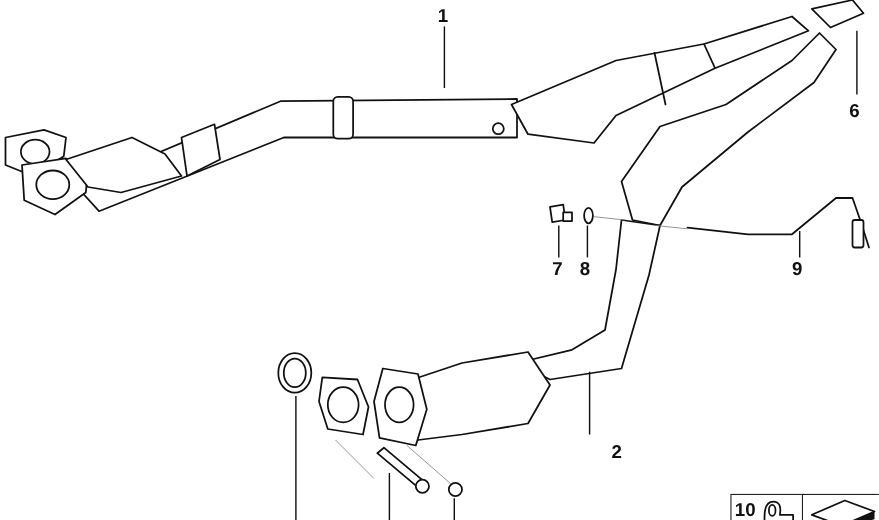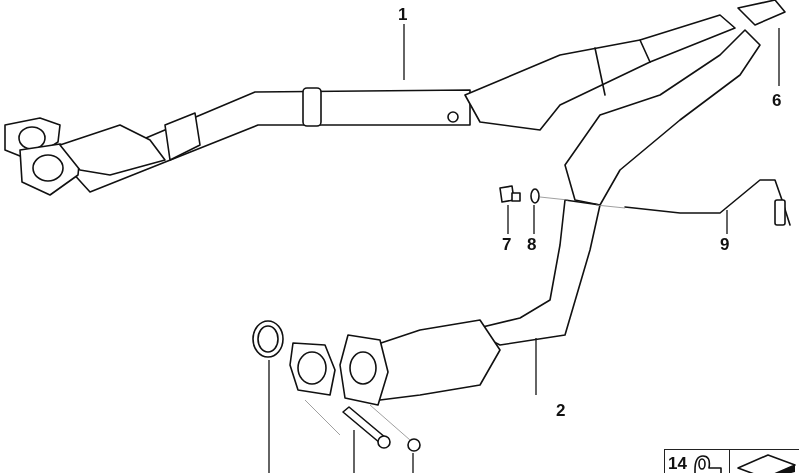--- a/index.html
+++ b/index.html
@@ -74,21 +74,21 @@
 </svg>
 
 <div class="callout" style="left:398px;top:6px;">1</div>
 <div class="callout" style="left:556px;top:402px;">2</div>
 <div class="callout" style="left:772px;top:92px;">6</div>
 <div class="callout" style="left:502px;top:236px;">7</div>
 <div class="callout" style="left:527px;top:236px;">8</div>
 <div class="callout" style="left:720px;top:236px;">9</div>
 
 <div class="box" style="left:664px;top:449px;width:65px;height:30px;">
-  <span class="callout" style="left:3px;top:5px;">14</span>
+  <span class="callout" style="left:3px;top:5px;">10</span>
   <svg width="65" height="30" style="position:absolute;left:0;top:0;">
     <path class="ln" d="M30,20 Q30,6 38,6 Q46,6 44,18 L56,18 L56,26 L30,26 Z"></path>
     <ellipse class="nf" cx="37" cy="14" rx="3" ry="5"></ellipse>
   </svg>
 </div>
 <div class="box" style="left:729px;top:449px;width:70px;height:30px;">
   <svg width="70" height="30" style="position:absolute;left:0;top:0;">
     <path class="ln" d="M8,18 L38,5 L65,15 L35,28 Z"></path>
     <path d="M65,15 L65,22 L35,30 L35,28 Z" fill="#111"></path>
   </svg>

